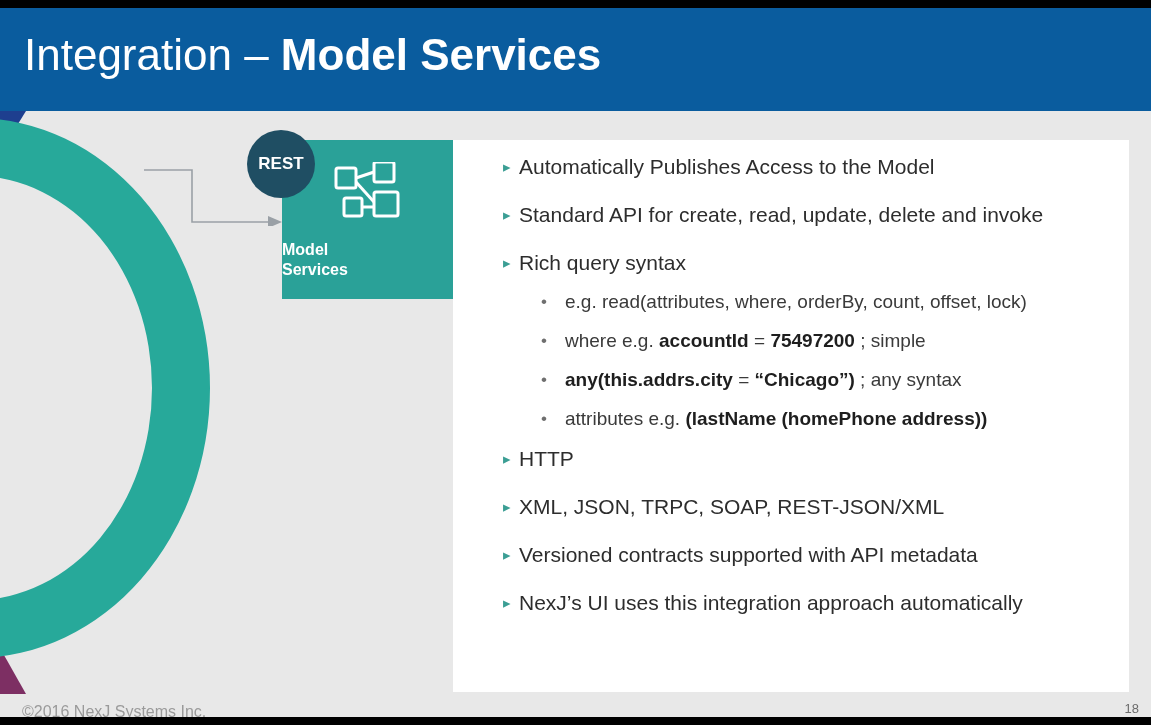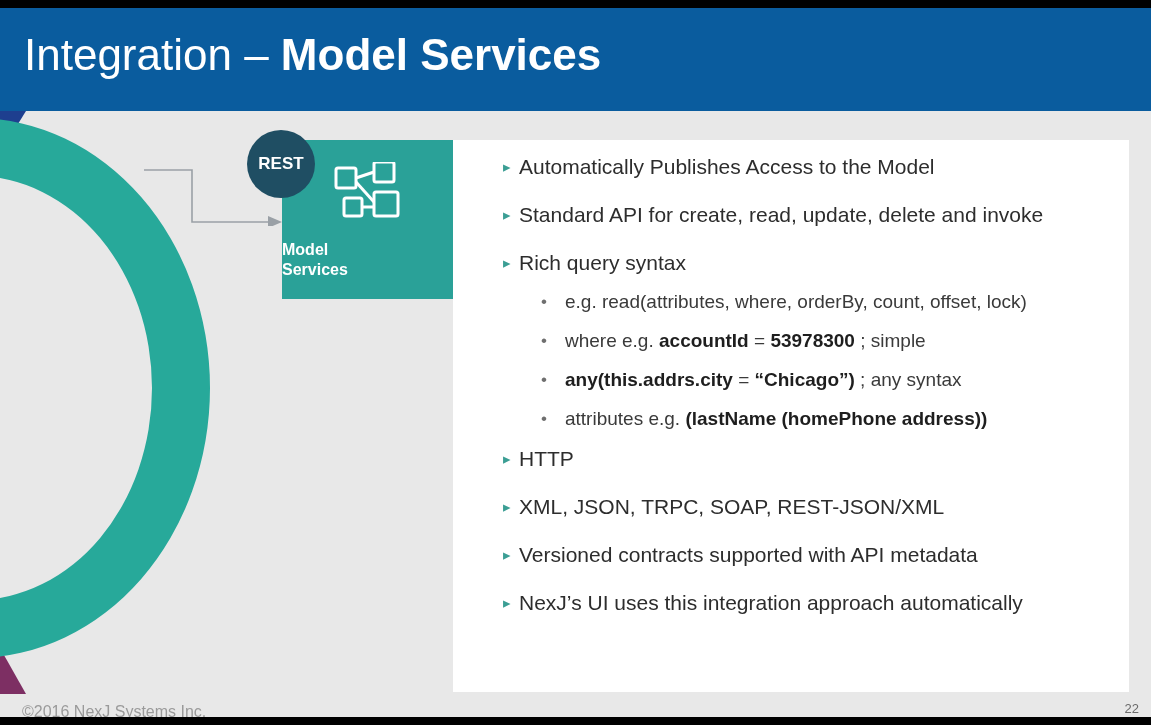--- a/index.html
+++ b/index.html
@@ -258,21 +258,21 @@
         <span>Rich query syntax</span>
       </p>
 
       <div class="sub-list">
         <p class="bullet-l2">
           <span class="marker">•</span>
           <span>e.g. read(attributes, where, orderBy, count, offset, lock)</span>
         </p>
         <p class="bullet-l2">
           <span class="marker">•</span>
-          <span>where e.g. </span><span class="strong">accountId</span><span> = </span><span class="strong">53978300</span><span> ; simple</span>
+          <span>where e.g. </span><span class="strong">accountId</span><span> = </span><span class="strong">75497200</span><span> ; simple</span>
         </p>
         <p class="bullet-l2">
           <span class="marker">•</span>
           <span></span><span class="strong">any(this.addrs.city</span><span> = </span><span class="strong">“Chicago”)</span><span> ; any syntax</span>
         </p>
         <p class="bullet-l2">
           <span class="marker">•</span>
           <span>attributes e.g. </span><span class="strong">(lastName (homePhone address))</span>
         </p>
       </div>
@@ -294,16 +294,16 @@
 
       <p class="bullet-l1">
         <span class="marker">▸</span>
         <span>NexJ’s UI uses this integration approach automatically</span>
       </p>
 
     </div>
   </div>
 
   <div id="footer-note">©2016 NexJ Systems Inc.</div>
-  <div id="page-number">22</div>
+  <div id="page-number">18</div>
   <div id="bottom-black-bar"></div>
 
 </div>
 
 </body></html>

